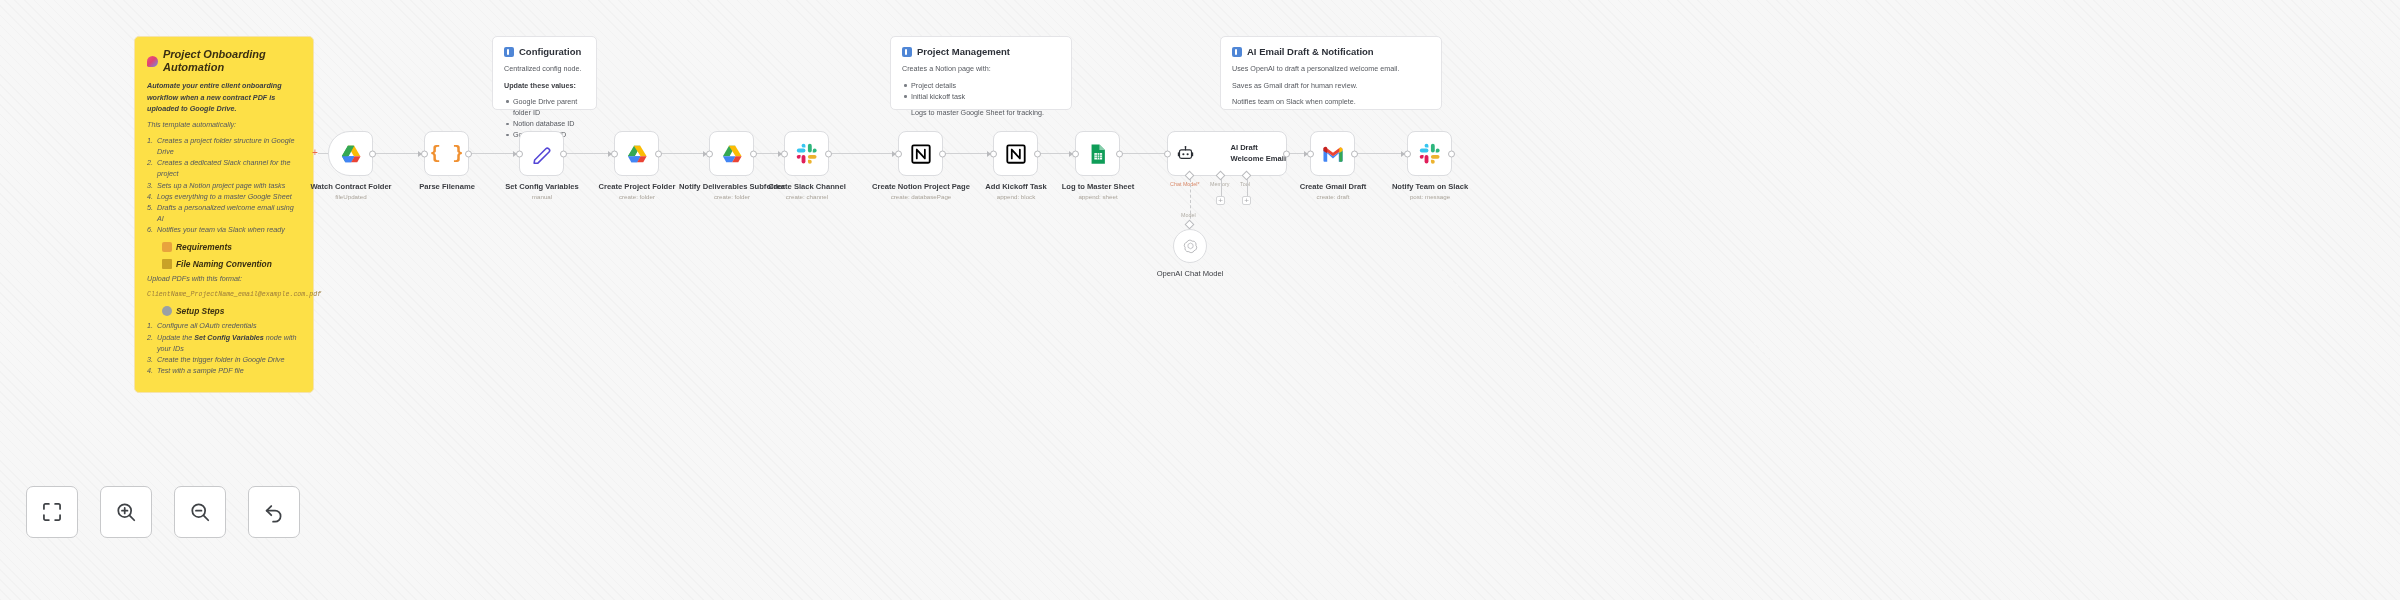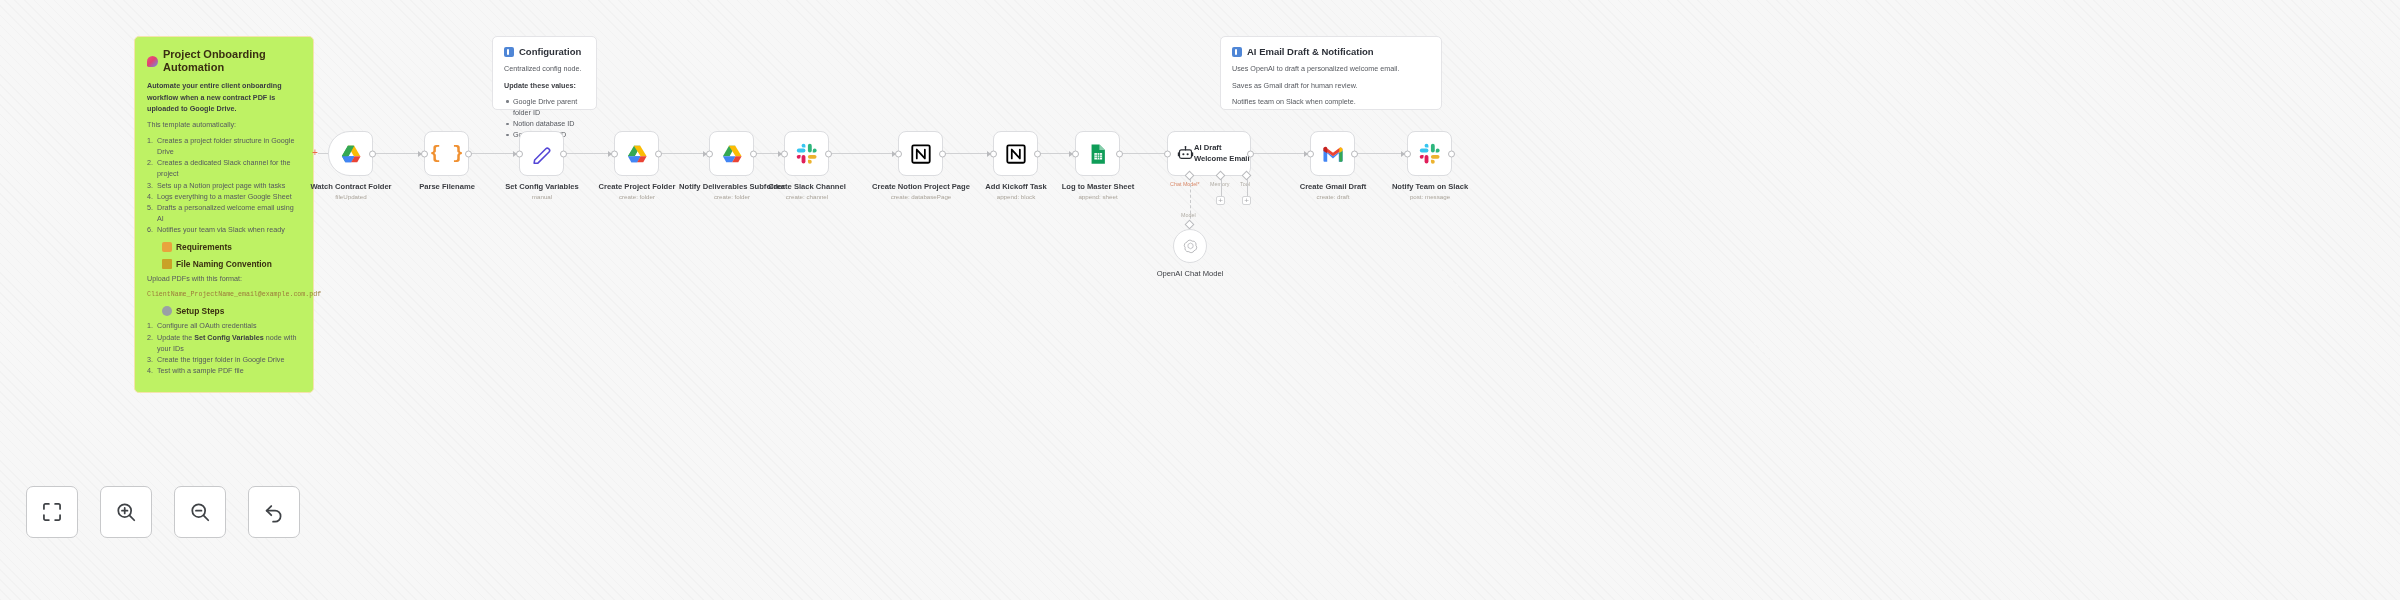--- a/index.html
+++ b/index.html
@@ -18,22 +18,23 @@
   
   .note {
     position: absolute;
     background: #ffffff;
     border: 1px solid #e4e4e7;
     border-radius: 5px;
     padding: 9px 11px;
     color: #3c3f44;
   }
   .note.yellow {
-    background: #bef264;
+    background: #fde047;
     border-color: #f5e3ae;
+    font-style: italic;
   }
   .note-title {
     font-size: 9.5px;
     font-weight: bold;
     color: #2c3038;
     margin-bottom: 6px;
     display: flex;
     align-items: center;
     gap: 5px;
     line-height: 1.2;
@@ -123,22 +124,22 @@
     position: absolute;
     width: 45px; height: 45px;
     background: #fff;
     border: 1px solid #dcdde0;
     border-radius: 8px;
     display: flex; align-items: center; justify-content: center;
     top: 131px;
   }
   .node.trigger { border-radius: 22px 8px 8px 22px; }
   .node.agent {
-    width: 84px; height: 45px;
-    justify-content: flex-start;
+    width: 120px; height: 45px;
+    justify-content: space-between;
     padding-left: 9px; 
   }
   .port {
     position: absolute; top: 50%; transform: translateY(-50%);
     width: 7px; height: 7px; border-radius: 50%;
     background: #fff; border: 1.2px solid #b9babd;
   }
   .port.out { right: -4px; }
   .port.in  { left: -4px; }
 
@@ -285,20 +286,32 @@
     <p>Centralized config node.</p>
     <p class="strong">Update these values:</p>
     <ul>
       <li>Google Drive parent folder ID</li>
       <li>Notion database ID</li>
       <li>Google Sheet ID</li>
     </ul>
   </div>
 
 
+  <div class="note" id="note-pm">
+    <div class="note-title">
+      <span class="note-emoji emoji-blue"></span>
+      <span>Project Management</span>
+    </div>
+    <p>Creates a Notion page with:</p>
+    <ul>
+      <li>Project details</li>
+      <li>Initial kickoff task</li>
+    </ul>
+    <p style="padding-left:9px">Logs to master Google Sheet for tracking.</p>
+  </div>
 
   <div class="note" id="note-ai">
     <div class="note-title">
       <span class="note-emoji emoji-blue"></span>
       <span>AI Email Draft &amp; Notification</span>
     </div>
     <p>Uses OpenAI to draft a personalized welcome email.</p>
     <p>Saves as Gmail draft for human review.</p>
     <p>Notifies team on Slack when complete.</p>
   </div>

